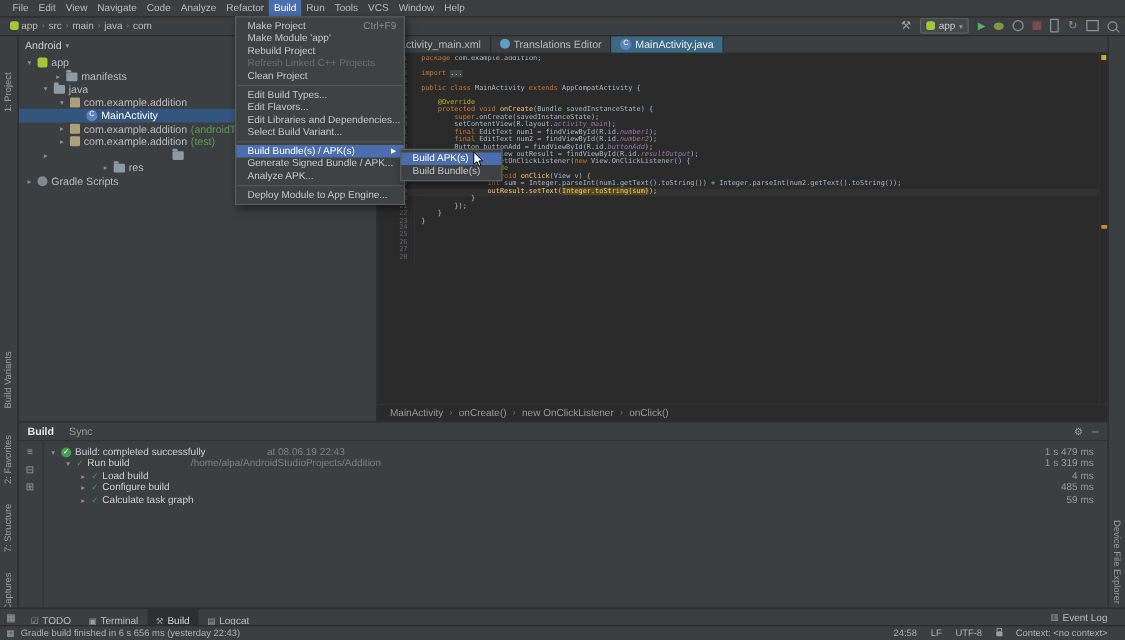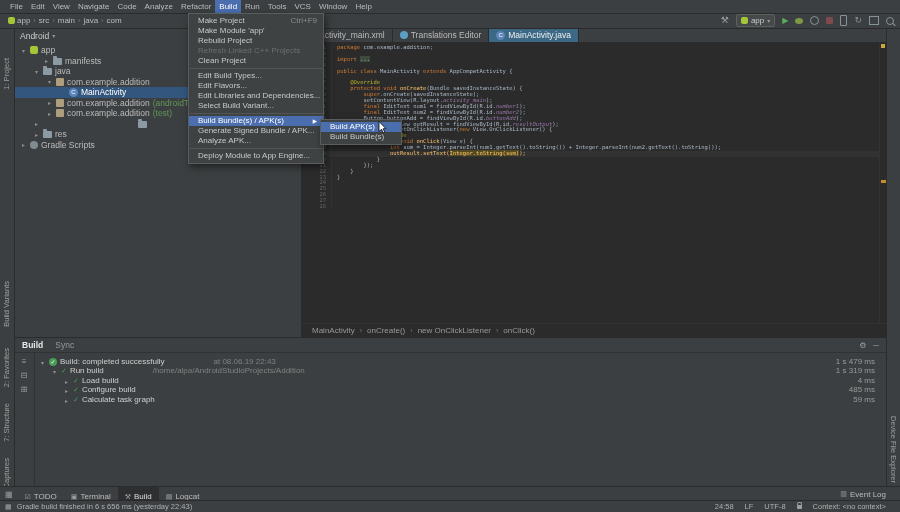--- a/index.html
+++ b/index.html
@@ -263,21 +263,21 @@
           <span class="tw-arrow">▸</span>
           <span class="ic ic-package"></span>
           <span class="tw-label">com.example.addition</span>
           <span class="tw-suffix"> (test)</span>
         </div>
         <div class="tree-row" style="padding-left: 19px; justify-content: space-between;">
           <span class="tw-arrow">▸</span>
           <span class="ic ic-folder"></span>
           <span class="tw-label">generatedJava</span>
         </div>
-        <div class="tree-row" style="padding-left: 19px;">
+        <div class="tree-row" style="padding-left: 19px; margin-left: 48px;">
           <span class="tw-arrow">▸</span>
           <span class="ic ic-folder"></span>
           <span class="tw-label">res</span>
         </div>
         <div class="tree-row" style="padding-left: 6px;">
           <span class="tw-arrow">▸</span>
           <span class="ic ic-gradle"></span>
           <span class="tw-label">Gradle Scripts</span>
         </div>
       </div>

